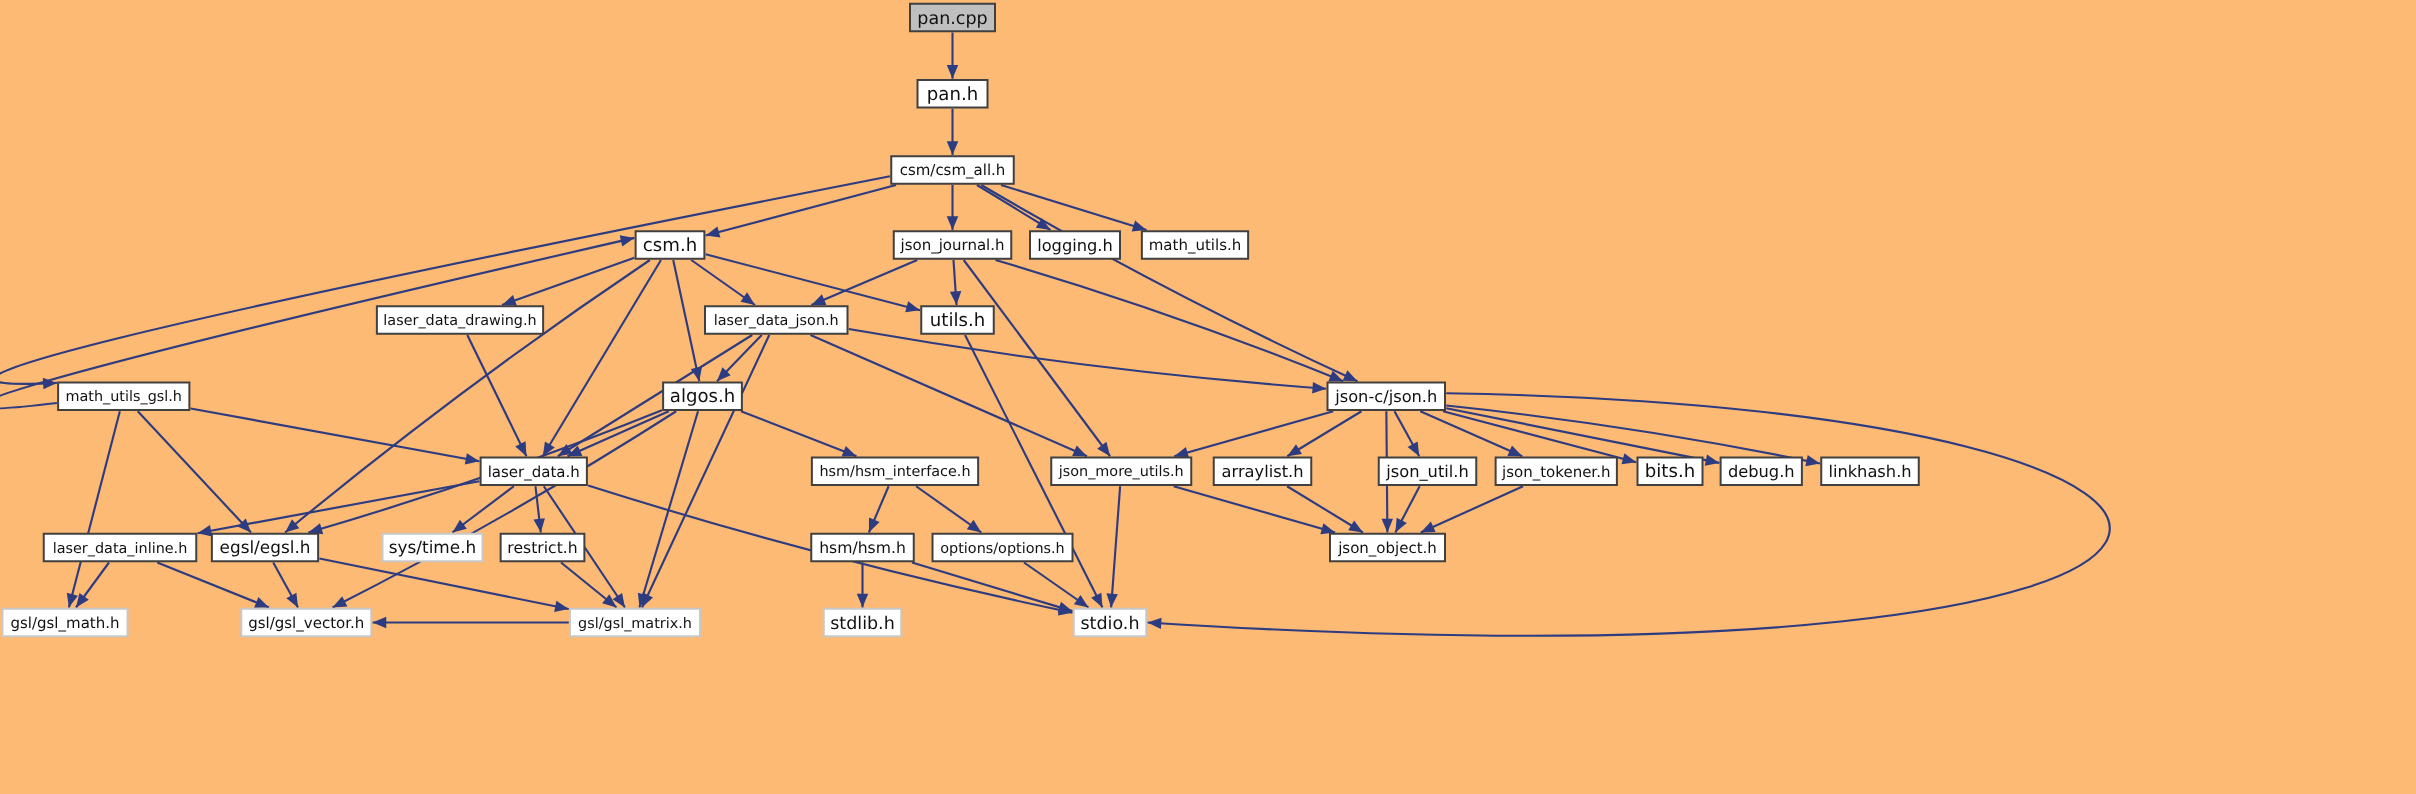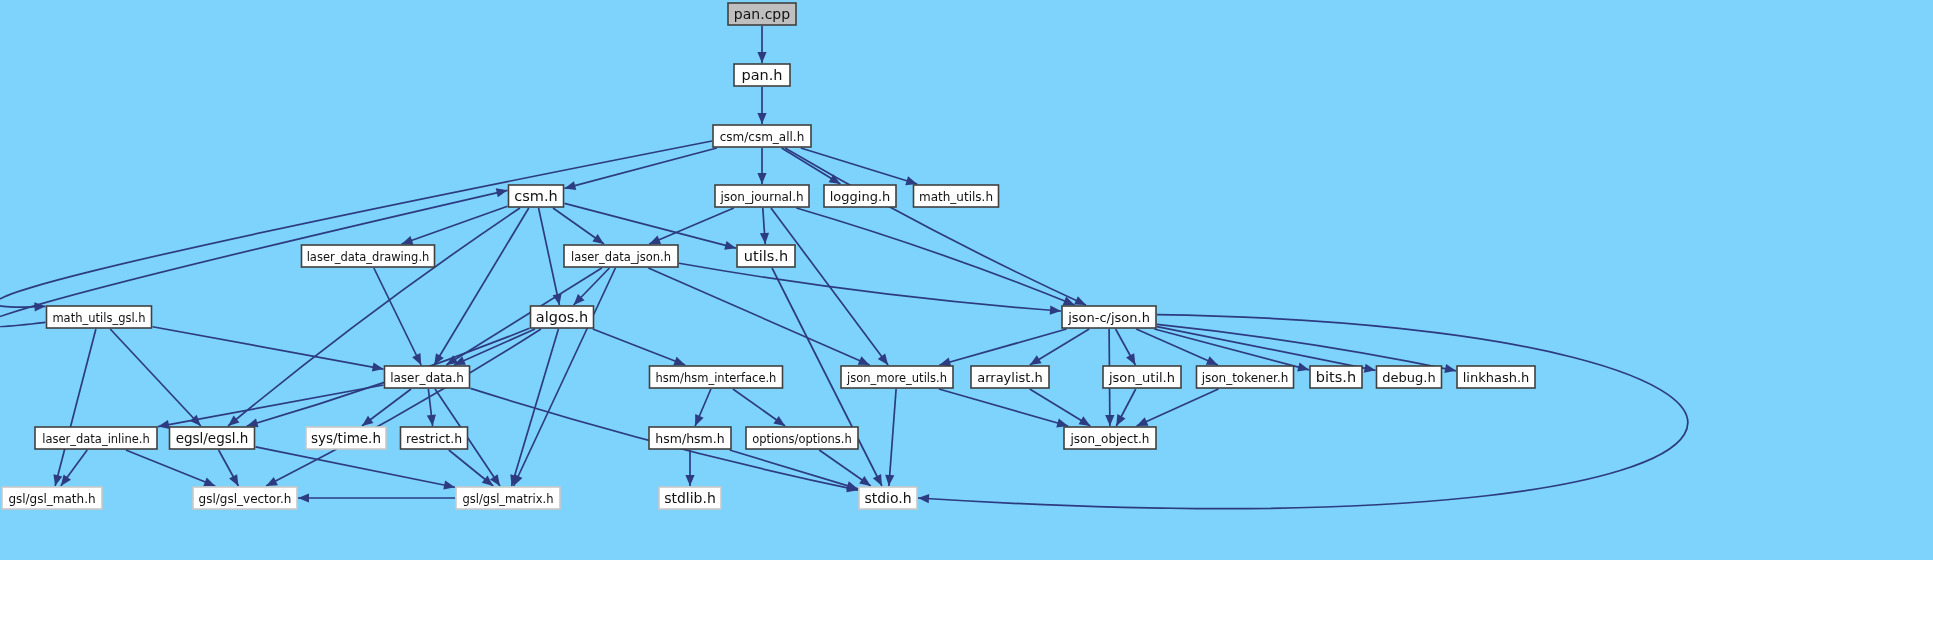--- a/index.html
+++ b/index.html
@@ -3,22 +3,22 @@
 <meta charset="utf-8">
 <style>
   html, body {
     margin: 0;
     padding: 0;
     background: #ffffff;
   }
   #graph-root {
     position: relative;
     width: 1933px;
-    height: 560px;
-    background: #7dd3fc;
+    height: 635px;
+    background: #fdba74;
     font-family: "DejaVu Sans", "Liberation Sans", sans-serif;
     overflow: hidden;
   }
   svg#graph-canvas {
     position: absolute;
     left: 0;
     top: 0;
     width: 1933px;
     height: 635px;
   }

